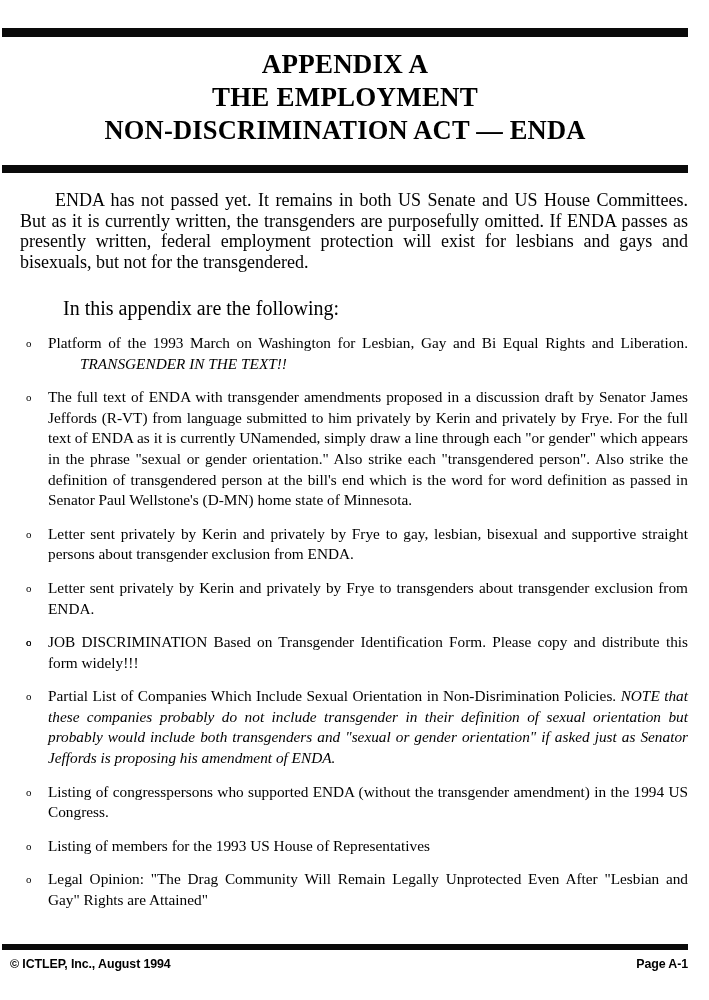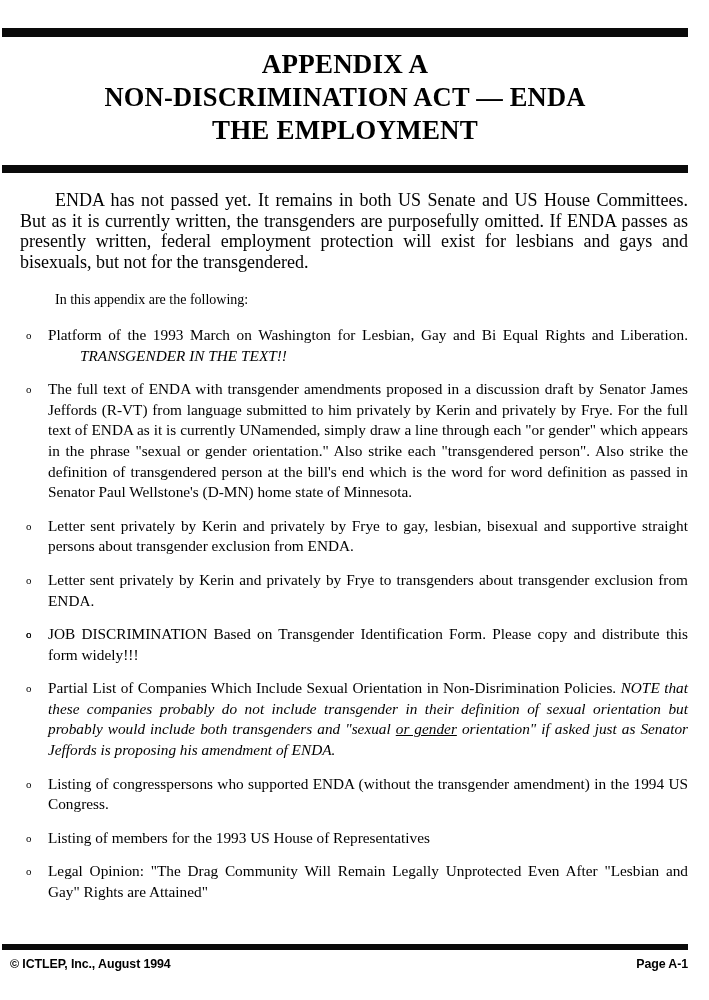--- a/index.html
+++ b/index.html
@@ -58,23 +58,23 @@
   p.para {
     margin: 0;
     font-size: 18px;
     line-height: 20.6px;
     text-align: justify;
     text-indent: 35px;
     -webkit-hyphens: none;
     hyphens: none;
   }
   p.lead-in {
-    margin: 0;
+    margin: 8px;
     padding-top: 18px;
-    font-size: 14px;
+    font-size: 20px;
     line-height: 20.6px;
     text-indent: 35px;
   }
 
   ul.bullets {
     list-style: none;
     margin: 14px 0 0 0;
     padding: 0;
   }
   ul.bullets > li {
@@ -90,21 +90,21 @@
   ul.bullets > li .marker {
     position: absolute;
     left: 6px;
     top: 0;
     font-size: 11px;
     line-height: 21px;
     font-family: "Liberation Serif", "DejaVu Serif", serif;
   }
 
   .ital { font-style: italic; margin-left: 32px; }
-  .ital-under { font-style: italic; text-decoration: underline; }
+  .ital-under { font-style: italic; }
   .note-italic { font-style: italic; }
 
   
   .footer {
     position: absolute;
     top: 957px;
     left: 10px;
     width: 678px;
     display: flex;
     justify-content: space-between;
@@ -130,22 +130,22 @@
 </style>
 </head>
 <body>
 
 <div class="page">
 
   <div class="rule rule-top"></div>
 
   <div class="title-block">
     <div class="title-line l1">APPENDIX A</div>
+    <div class="title-line l2">THE EMPLOYMENT</div>
     <div class="title-line l3">NON-DISCRIMINATION ACT — ENDA</div>
-    <div class="title-line l2">THE EMPLOYMENT</div>
   </div>
 
   <div class="rule rule-title"></div>
 
   <div class="body">
 
     <p class="para">ENDA has not passed yet.  It remains in both US Senate and US House Committees.  But as it is currently written, the transgenders are purposefully omitted.  If ENDA passes as presently written, federal employment protection will exist for lesbians and gays and bisexuals, but not for the transgendered.</p>
 
     <p class="lead-in">In this appendix are the following:</p>
 

